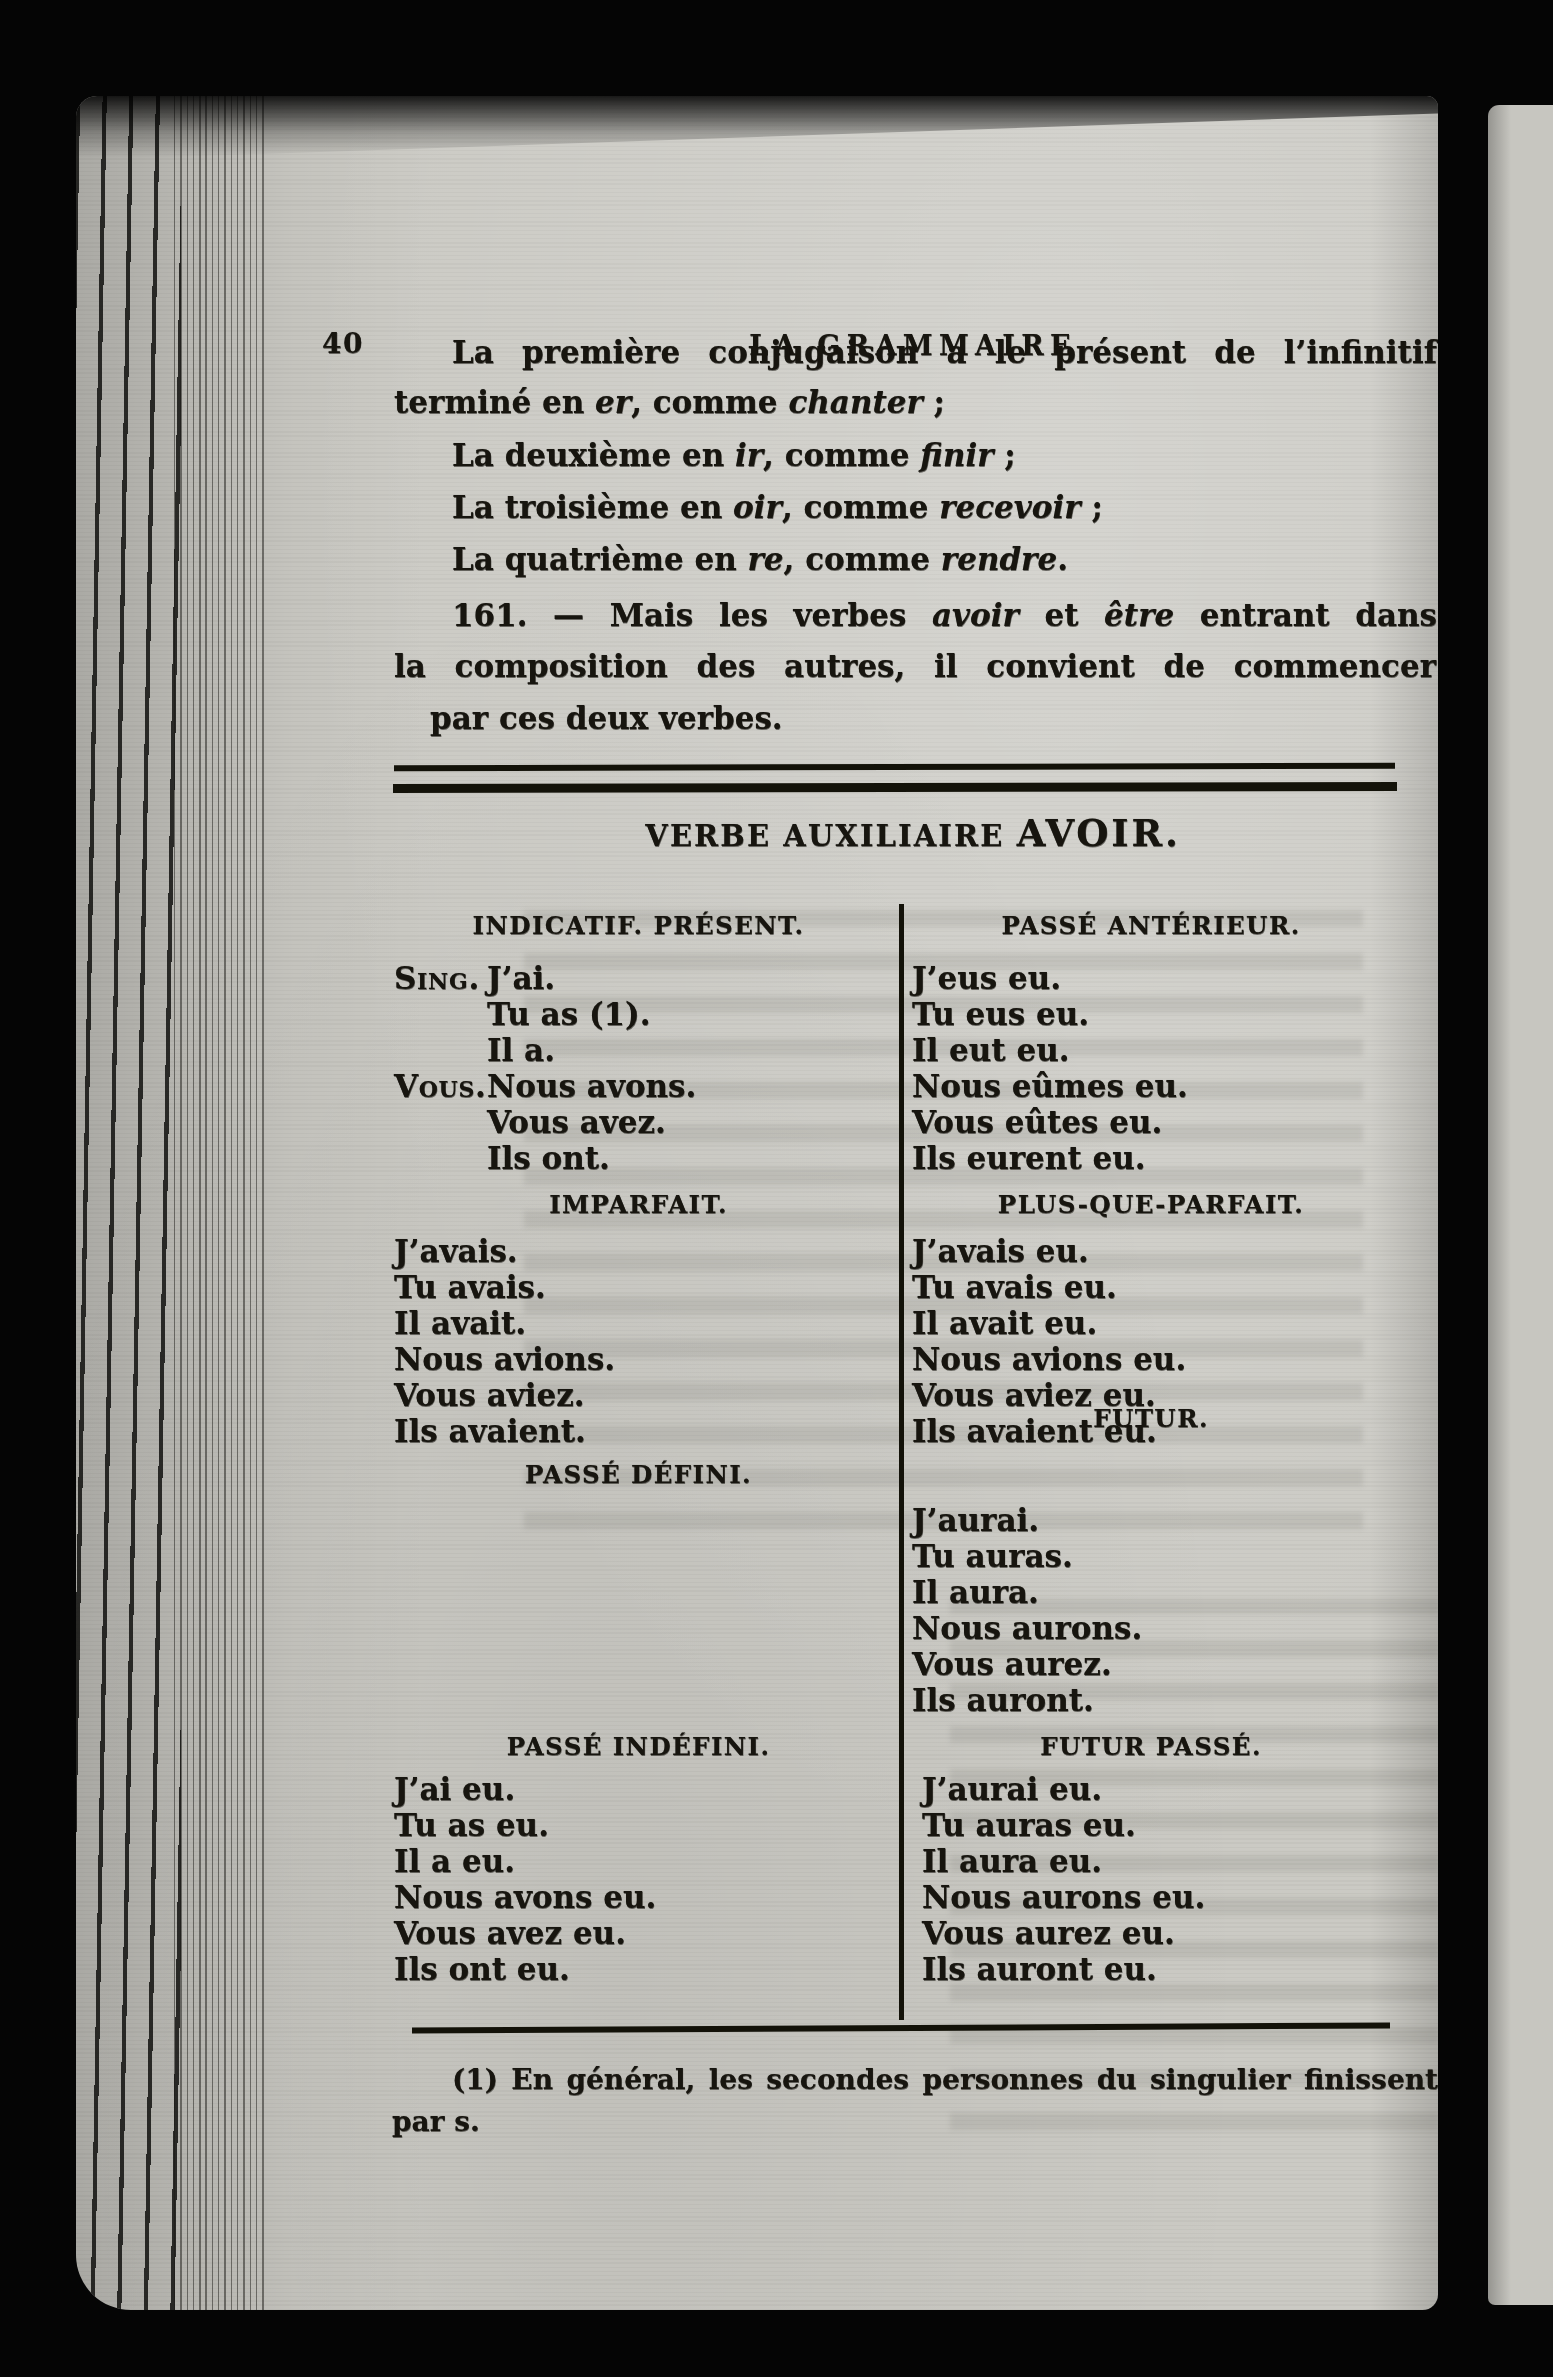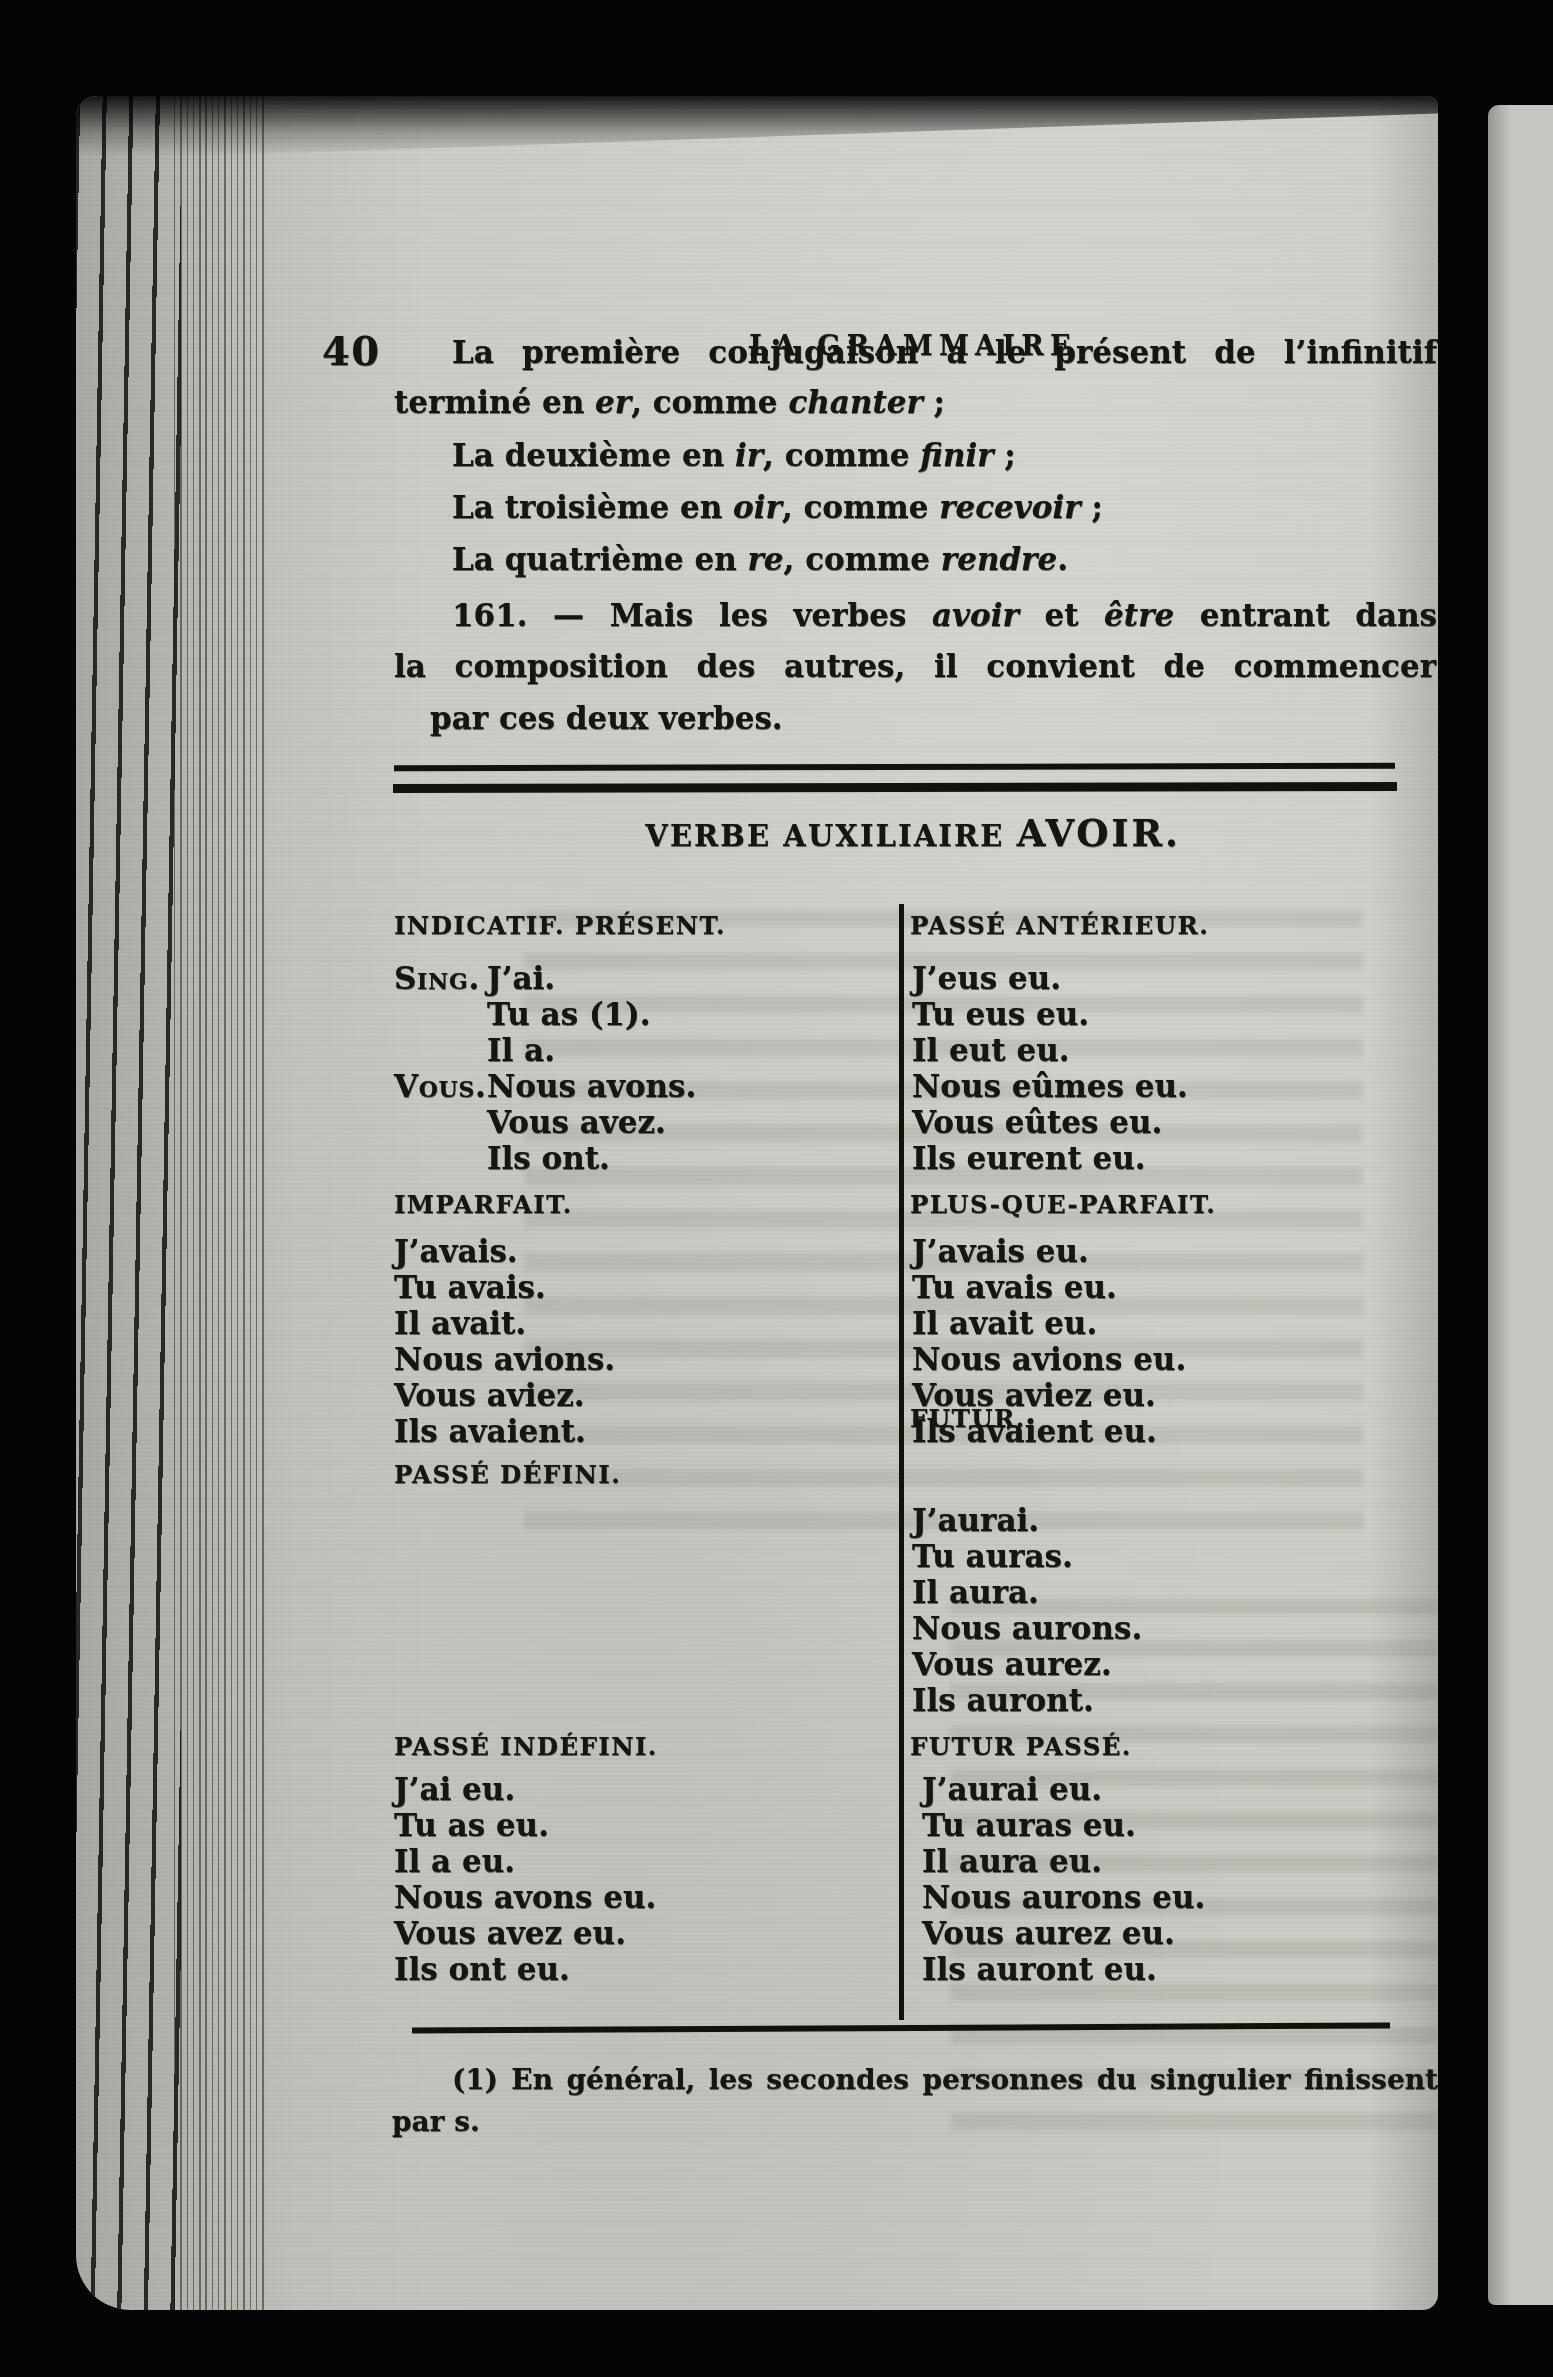--- a/index.html
+++ b/index.html
@@ -48,25 +48,25 @@
   
   .ink{
     position:absolute;color:#17150f;font-weight:700;
     text-shadow:0.4px 0.6px 0.5px rgba(22,20,14,.55), 0 0 0.7px rgba(22,20,14,.4);
     white-space:nowrap;
   }
   .body-line{font-size:31px;line-height:36px;}
   .just{white-space:normal;text-align:justify;text-align-last:justify;text-justify:inter-word;}
   .it{font-style:italic;}
   .running-header{font-size:27px;letter-spacing:6.3px;text-align:center;}
-  .page-num{font-size:40px;letter-spacing:1.4px;}
+  .page-num{font-size:28px;letter-spacing:1.4px;}
   .sec-title{text-align:center;}
   .sec-title .small{font-size:29px;letter-spacing:2.1px;}
   .sec-title .big{font-size:37px;letter-spacing:2.8px;}
-  .col-header{font-size:24.5px;letter-spacing:1.4px;text-align:left;}
+  .col-header{font-size:24.5px;letter-spacing:1.4px;text-align:center;}
   .rows{position:absolute;font-size:31px;line-height:36px;}
   .row{position:relative;}
   .row.lbl{padding-left:93px;}
   .row .person{position:absolute;left:0;top:0;font-variant:small-caps;letter-spacing:0.7px;}
   .rule{position:absolute;background:#131209;}
   .footnote-line{font-size:28px;line-height:35px;}
 </style>
 </head>
 <body>
 

